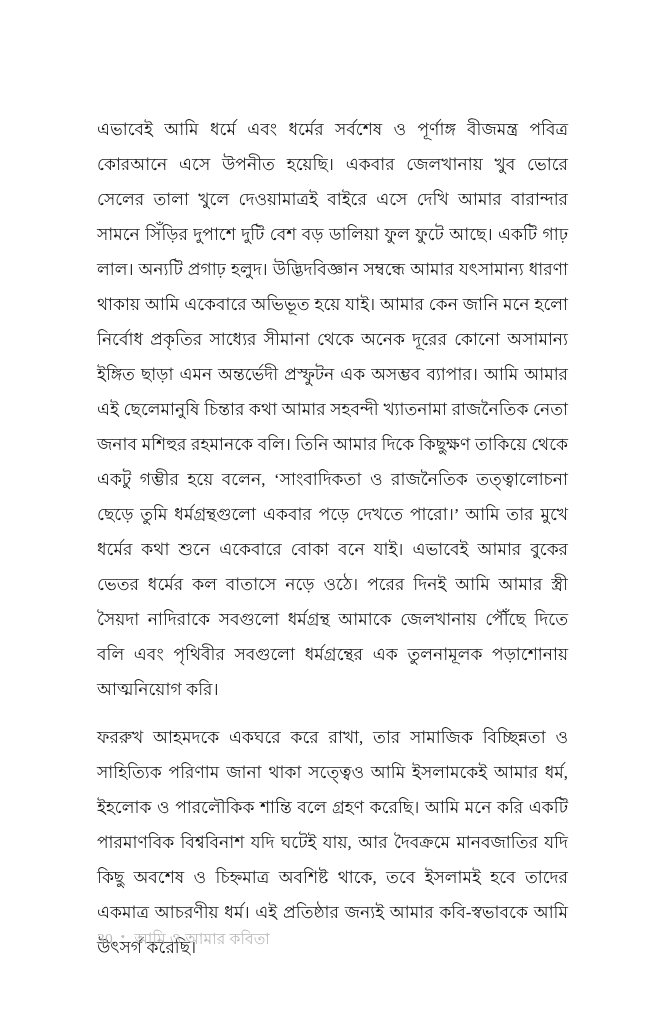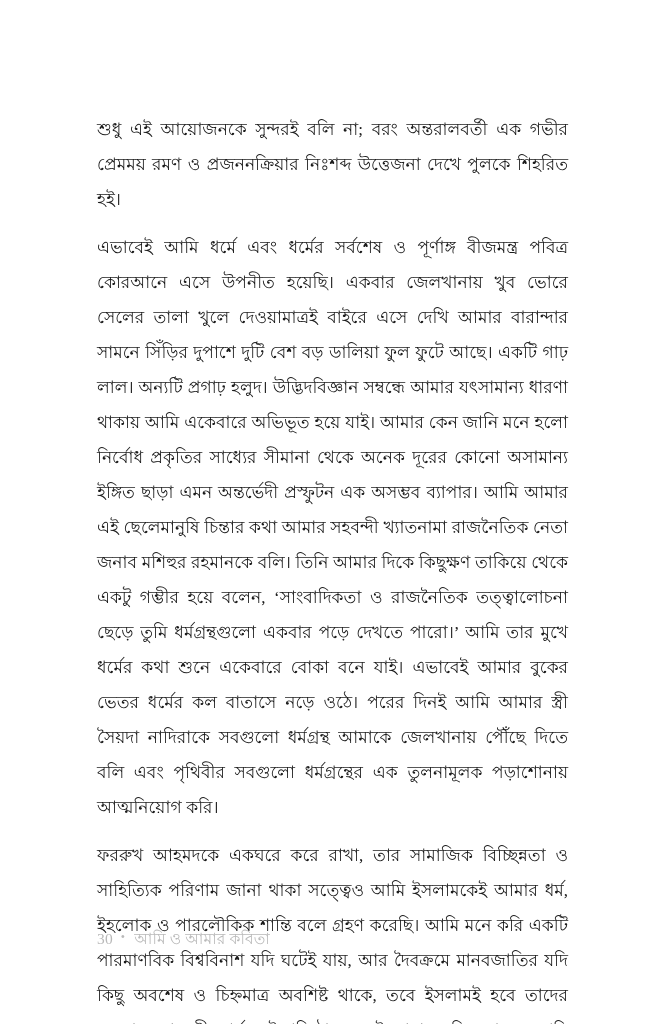--- a/index.html
+++ b/index.html
@@ -59,21 +59,20 @@
   .footer .bk-title {
     display: inline;
   }
 </style>
 </head>
 <body>
 
 <div class="page">
 
   <div class="text-block">
-    <p class="para">শুধু এই আয়োজনকে সুন্দরই বলি না; বরং অন্তরালবর্তী এক গভীর প্রেমময় রমণ ও প্রজননক্রিয়ার নিঃশব্দ উত্তেজনা দেখে পুলকে শিহরিত হই।</p>
     <p class="para">এভাবেই আমি ধর্মে এবং ধর্মের সর্বশেষ ও পূর্ণাঙ্গ বীজমন্ত্র পবিত্র কোরআনে এসে উপনীত হয়েছি। একবার জেলখানায় খুব ভোরে সেলের তালা খুলে দেওয়ামাত্রই বাইরে এসে দেখি আমার বারান্দার সামনে সিঁড়ির দুপাশে দুটি বেশ বড় ডালিয়া ফুল ফুটে আছে। একটি গাঢ় লাল। অন্যটি প্রগাঢ় হলুদ। উদ্ভিদবিজ্ঞান সম্বন্ধে আমার যৎসামান্য ধারণা থাকায় আমি একেবারে অভিভূত হয়ে যাই। আমার কেন জানি মনে হলো নির্বোধ প্রকৃতির সাধ্যের সীমানা থেকে অনেক দূরের কোনো অসামান্য ইঙ্গিত ছাড়া এমন অন্তর্ভেদী প্রস্ফুটন এক অসম্ভব ব্যাপার। আমি আমার এই ছেলেমানুষি চিন্তার কথা আমার সহবন্দী খ্যাতনামা রাজনৈতিক নেতা জনাব মশিহুর রহমানকে বলি। তিনি আমার দিকে কিছুক্ষণ তাকিয়ে থেকে একটু গম্ভীর হয়ে বলেন, ‘সাংবাদিকতা ও রাজনৈতিক তত্ত্বালোচনা ছেড়ে তুমি ধর্মগ্রন্থগুলো একবার পড়ে দেখতে পারো।’ আমি তার মুখে ধর্মের কথা শুনে একেবারে বোকা বনে যাই। এভাবেই আমার বুকের ভেতর ধর্মের কল বাতাসে নড়ে ওঠে। পরের দিনই আমি আমার স্ত্রী সৈয়দা নাদিরাকে সবগুলো ধর্মগ্রন্থ আমাকে জেলখানায় পৌঁছে দিতে বলি এবং পৃথিবীর সবগুলো ধর্মগ্রন্থের এক তুলনামূলক পড়াশোনায় আত্মনিয়োগ করি।</p>
     <p class="para">ফররুখ আহমদকে একঘরে করে রাখা, তার সামাজিক বিচ্ছিন্নতা ও সাহিত্যিক পরিণাম জানা থাকা সত্ত্বেও আমি ইসলামকেই আমার ধর্ম, ইহলোক ও পারলৌকিক শান্তি বলে গ্রহণ করেছি। আমি মনে করি একটি পারমাণবিক বিশ্ববিনাশ যদি ঘটেই যায়, আর দৈবক্রমে মানবজাতির যদি কিছু অবশেষ ও চিহ্নমাত্র অবশিষ্ট থাকে, তবে ইসলামই হবে তাদের একমাত্র আচরণীয় ধর্ম। এই প্রতিষ্ঠার জন্যই আমার কবি-স্বভাবকে আমি উৎসর্গ করেছি।</p>
   </div>
 
   <div class="footer">
     <span class="pg-num">30</span>
     <span class="sep">•</span>
     <span class="bk-title">আমি ও আমার কবিতা</span>
   </div>
 

